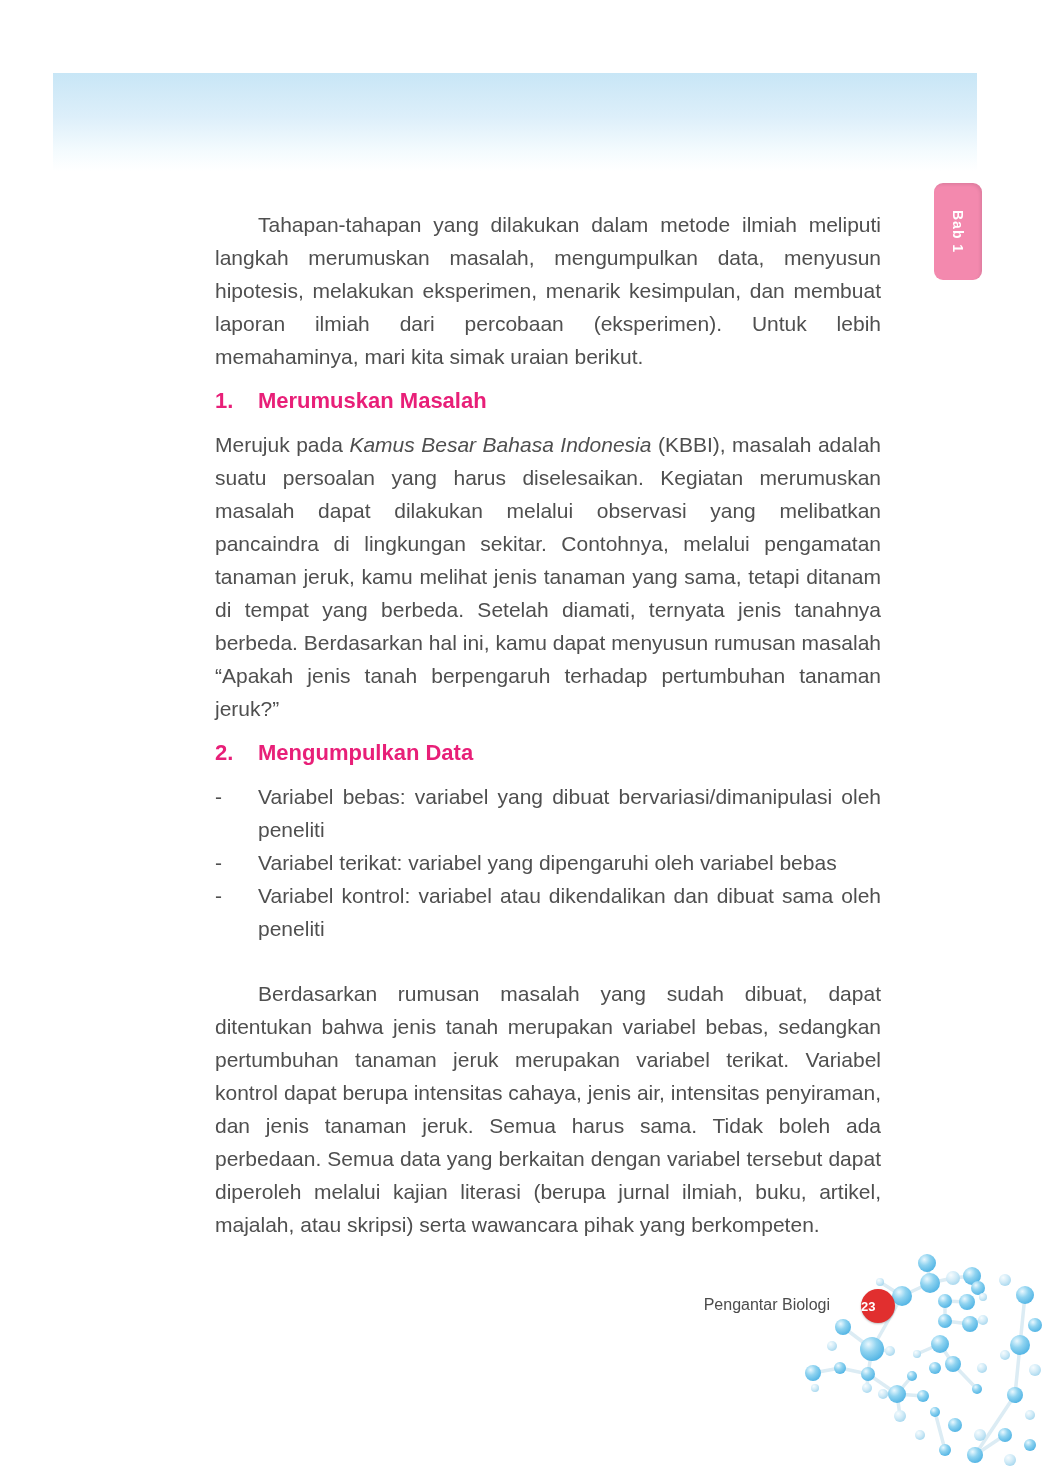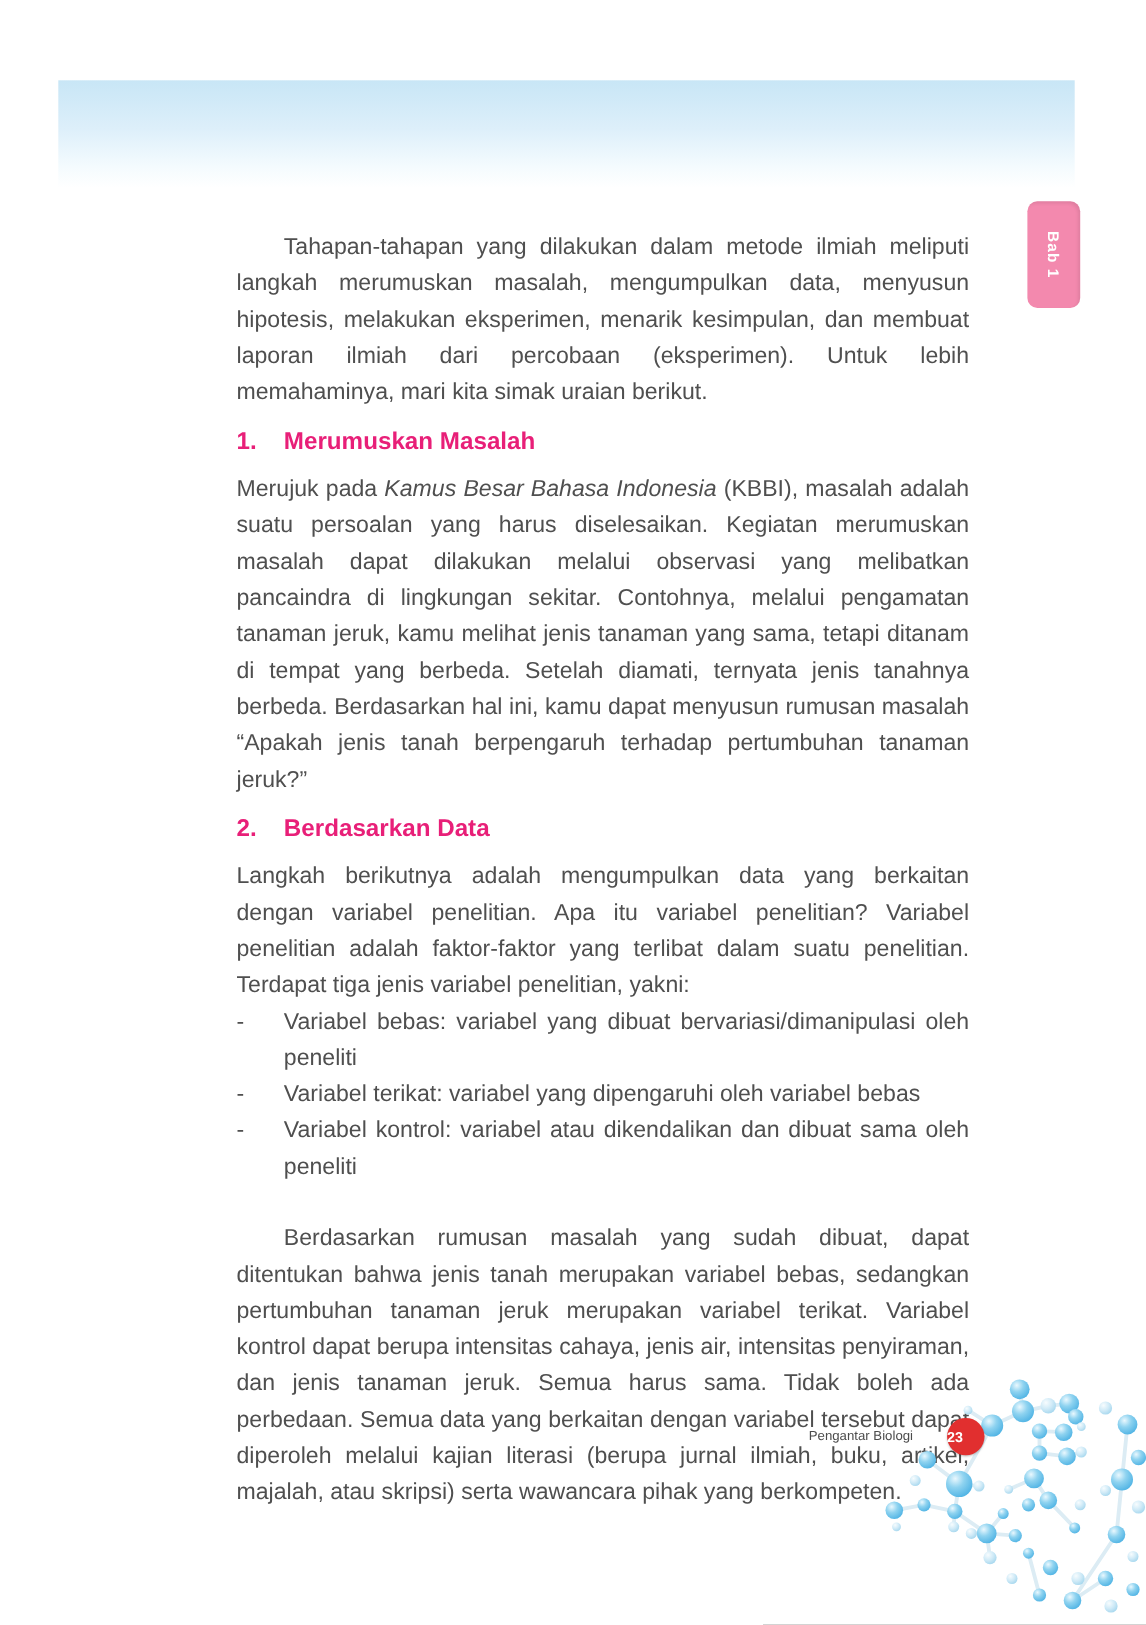--- a/index.html
+++ b/index.html
@@ -42,21 +42,21 @@
   }
   h3.sec .num{width:43px;flex:0 0 43px;}
   .blist{margin:0;}
   .blist .item{display:flex;}
   .blist .marker{width:43px;flex:0 0 43px;text-align:left;}
   .blist .txt{flex:1;text-align:justify;}
   em.bookname{}
   
   .footer-title{
     position:absolute;top:1296px;left:650px;width:180px;
-    text-align:right;color:#4c4c4c;font-size:12px;line-height:18px;
+    text-align:right;color:#4c4c4c;font-size:16px;line-height:18px;
   }
   .page-badge{
     position:absolute;left:861px;top:1289px;width:34px;height:34px;
     background:#e12f2f;border-radius:50%;
     display:flex;align-items:center;justify-content:flex-start;
     color:#ffffff;font-size:13px;font-weight:bold;
     z-index:3;
     box-shadow:0 1px 2px rgba(0,0,0,0.25);
   }
   .molecule{
@@ -81,24 +81,23 @@
 
     <h3 class="sec">
       <span class="num">1.</span>
       <span>Merumuskan Masalah</span>
     </h3>
 
     <p><span>Merujuk pada </span><em class="bookname">Kamus Besar Bahasa Indonesia</em><span> (KBBI), masalah adalah suatu persoalan yang harus diselesaikan. Kegiatan merumuskan masalah dapat dilakukan melalui observasi yang melibatkan pancaindra di lingkungan sekitar. Contohnya, melalui pengamatan tanaman jeruk, kamu melihat jenis tanaman yang sama, tetapi ditanam di tempat yang berbeda. Setelah diamati, ternyata jenis tanahnya berbeda. Berdasarkan hal ini, kamu dapat menyusun rumusan masalah “Apakah jenis tanah berpengaruh terhadap pertumbuhan tanaman jeruk?”</span></p>
 
     <h3 class="sec">
       <span class="num">2.</span>
-      <span>Berdasarkan Data</span>
+      <span>Mengumpulkan Data</span>
     </h3>
 
-    <p>Langkah berikutnya adalah mengumpulkan data yang berkaitan dengan variabel penelitian. Apa itu variabel penelitian? Variabel penelitian adalah faktor-faktor yang terlibat dalam suatu penelitian. Terdapat tiga jenis variabel penelitian, yakni:</p>
 
     <div class="blist">
       <div class="item">
         <span class="marker">-</span>
         <span class="txt">Variabel bebas: variabel yang dibuat bervariasi/dimanipulasi oleh peneliti</span>
       </div>
       <div class="item">
         <span class="marker">-</span>
         <span class="txt">Variabel terikat: variabel yang dipengaruhi oleh variabel bebas</span>
       </div>

